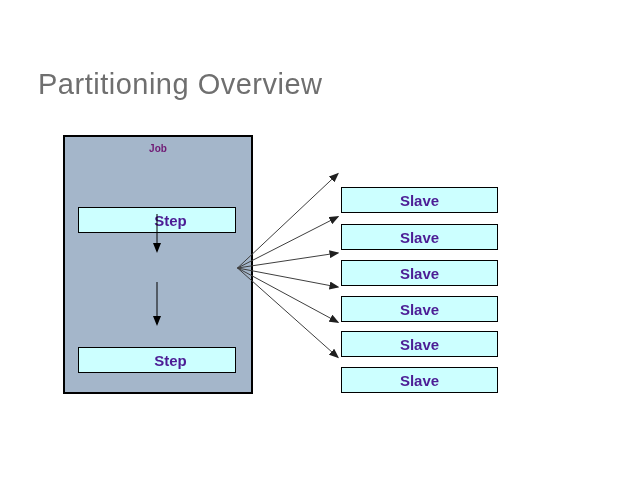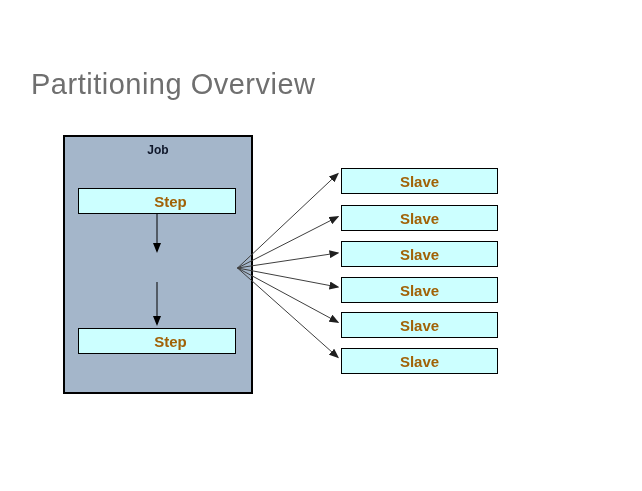--- a/index.html
+++ b/index.html
@@ -6,55 +6,56 @@
   .slide {
     position: relative;
     width: 642px;
     height: 491px;
     background: #ffffff;
     overflow: hidden;
     font-family: "Liberation Sans", sans-serif;
   }
   .slide-title {
     position: absolute;
-    left: 31px;
+    left: 38px;
     top: 68px;
     font-size: 29px;
     letter-spacing: 0.5px;
     color: #6f6f6f;
     font-weight: 400;
     white-space: nowrap;
   }
   .job-box {
     position: absolute;
     left: 63px;
     top: 135px;
     width: 190px;
     height: 259px;
     background: #a4b6ca;
     border: 2px solid #000000;
     box-sizing: border-box;
   }
   .job-label {
     margin-top: 6px;
     text-align: center;
-    font-size: 12px;
+    font-size: 10px;
     font-weight: bold;
-    color: #0f172a;
+    color: #701a75;
   }
   .node {
     position: absolute;
     box-sizing: border-box;
     border: 1px solid #000000;
     display: flex;
     align-items: center;
     justify-content: center;
     font-size: 15px;
     font-weight: bold;
-    color: #a16207;
+    color: #4c1d95;
+    margin-top: 19px;
   }
   .inner { left: 13px; width: 158px; height: 26px; padding-left: 27px; }
   .step-fill  { background: #ccffff; }
   .master-fill{ background: #fccef7; }
   .step-top    { top: 51px; }
   .master-box  { top: 119px; }
   .step-bottom { top: 191px; }
   .slave {
     left: 341px;
     width: 157px;

